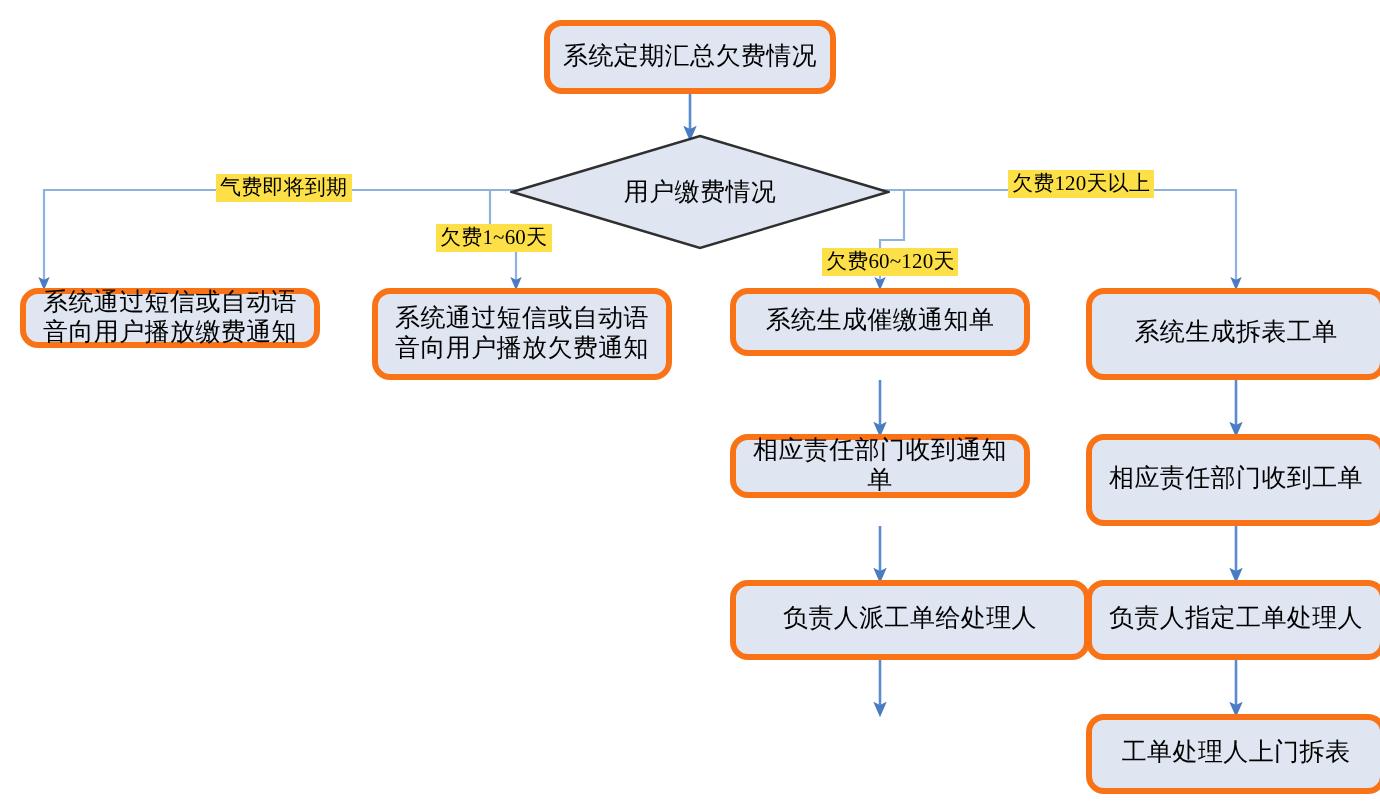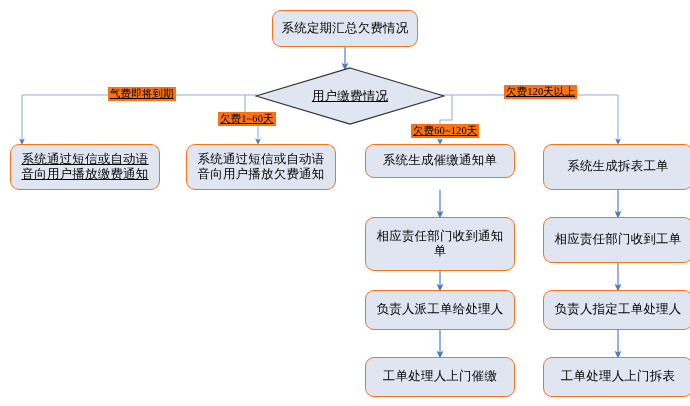--- a/index.html
+++ b/index.html
@@ -22,21 +22,21 @@
     left: 0;
     top: 0;
     width: 690px;
     height: 406px;
     pointer-events: none;
   }
   .node {
     position: absolute;
     box-sizing: border-box;
     background: #dfe6f2;
-    border: 1px solid #f97316;
+    border: 3px solid #f97316;
     border-radius: 9px;
     display: flex;
     align-items: center;
     justify-content: center;
     text-align: center;
     color: #000000;
     font-size: 12.5px;
     line-height: 1.25;
     letter-spacing: 0.2px;
     padding: 2px 5px;
@@ -55,31 +55,29 @@
     left: 0;
     top: 0;
     width: 100%;
     height: 100%;
     display: flex;
     align-items: center;
     justify-content: center;
     font-size: 12.5px;
     color: #000000;
     letter-spacing: 0.2px;
-    text-decoration: underline;
   }
   .edge-label {
     position: absolute;
     font-size: 10.5px;
     color: #000000;
     white-space: nowrap;
-    background: #f97316;
+    background: #fde047;
     padding: 0 2px;
     letter-spacing: 0.1px;
-    text-decoration: underline;
   }
 </style>
 </head>
 <body>
 
 <div id="canvas">
 
   <svg id="wires" viewBox="0 0 690 406" width="690" height="406">
     <defs>
       <marker id="arw" markerWidth="7" markerHeight="7" refX="3.2" refY="3" orient="auto" markerUnits="strokeWidth">
@@ -113,27 +111,26 @@
       <polygon points="95,1 189,29 95,57 1,29" fill="#dfe6f2" stroke="#2f2f2f" stroke-width="1.2"></polygon>
     </svg>
     <div class="diamond-label">用户缴费情况</div>
   </div>
 
   <div class="edge-label" style="left:108px; top:87px;">气费即将到期</div>
   <div class="edge-label" style="left:218px; top:112px;">欠费1~60天</div>
   <div class="edge-label" style="left:411px; top:124px;">欠费60~120天</div>
   <div class="edge-label" style="left:504px; top:85px;">欠费120天以上</div>
 
-  <div class="node two-line" style="left:10px; top:144px; width:150px; height:46px;text-decoration:underline;">系统通过短信或自动语音向用户播放缴费通知</div>
+  <div class="node two-line" style="left:10px; top:144px; width:150px; height:30px;">系统通过短信或自动语音向用户播放缴费通知</div>
 
   <div class="node two-line" style="left:186px; top:144px; width:150px; height:46px;">系统通过短信或自动语音向用户播放欠费通知</div>
 
   <div class="node" style="left:365px; top:144px; width:150px; height:34px;">系统生成催缴通知单</div>
-  <div class="node two-line" style="left:365px; top:217px; width:150px; height:54px;text-align:center;">相应责任部门收到通知单</div>
-  <div class="node" style="left:365px; top:290px; width:150px; height:40px;">负责人派工单给处理人</div>
-  <div class="node" style="left:365px; top:357px; width:150px; height:40px;">工单处理人上门催缴</div>
+  <div class="node two-line" style="left:365px; top:217px; width:150px; height:32px;text-align:center;">相应责任部门收到通知单</div>
+  <div class="node" style="left:365px; top:290px; width:180px; height:40px;">负责人派工单给处理人</div>
 
   <div class="node" style="left:543px; top:144px; width:150px; height:46px;">系统生成拆表工单</div>
   <div class="node" style="left:543px; top:217px; width:150px; height:46px;">相应责任部门收到工单</div>
   <div class="node" style="left:543px; top:290px; width:150px; height:40px;">负责人指定工单处理人</div>
   <div class="node" style="left:543px; top:357px; width:150px; height:40px;">工单处理人上门拆表</div>
 
 </div>
 
 </body></html>

